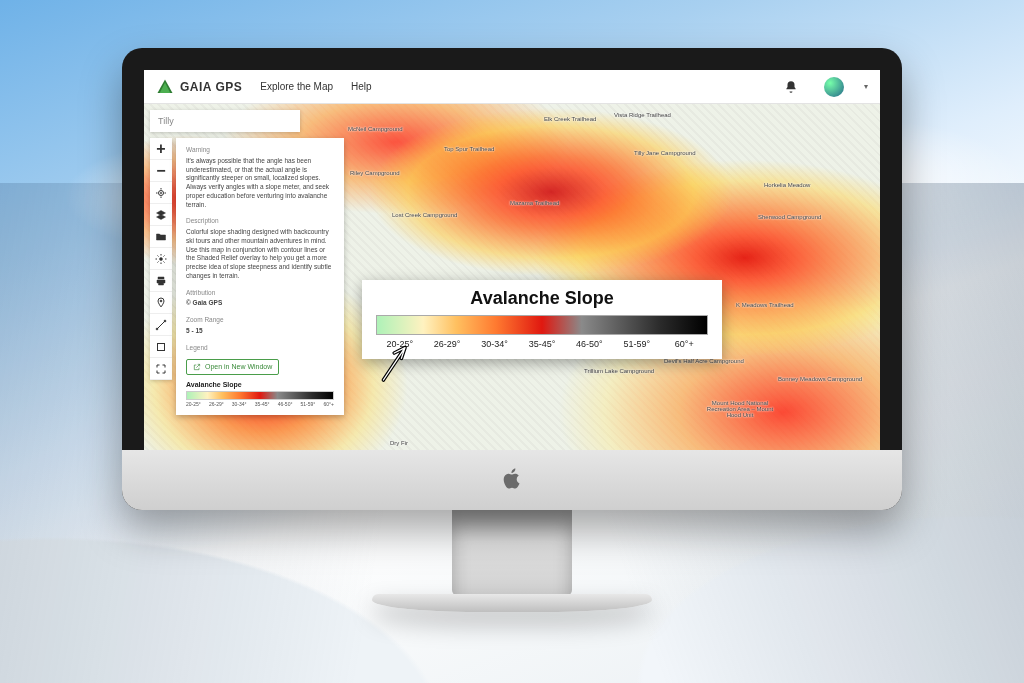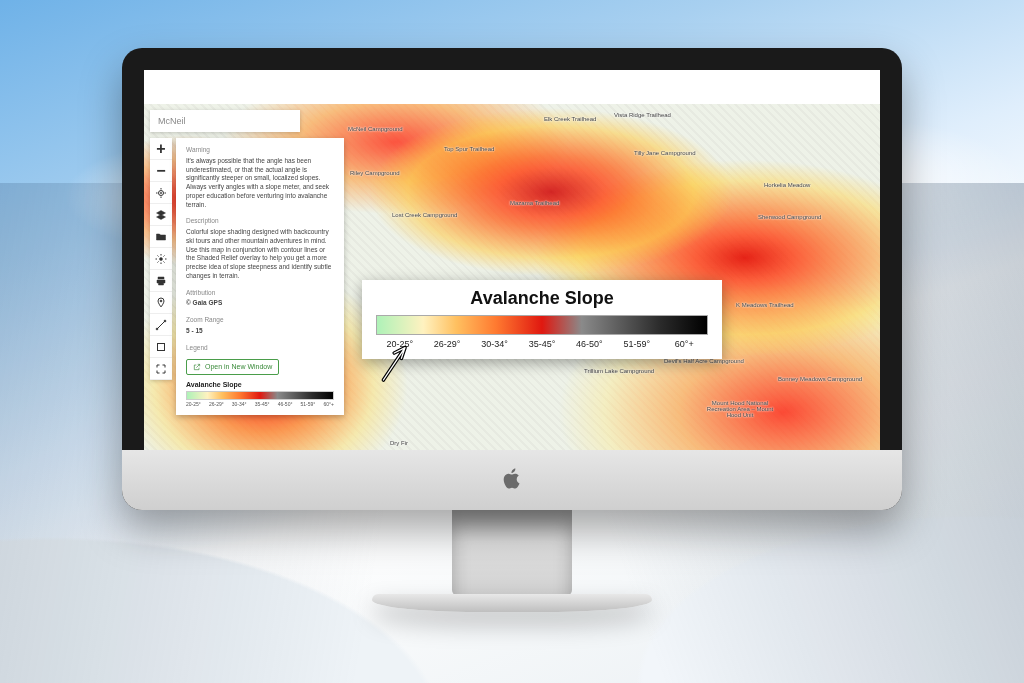--- a/index.html
+++ b/index.html
@@ -170,20 +170,39 @@
 <body>
 
 <div class="bg-clouds"></div>
 <div class="bg-mtn"></div>
 <div class="bg-shade"></div>
 
 <div class="imac">
   <div class="imac-bezel">
     <div class="screen">
 
+      <div class="app-header">
+        <div class="brand">
+          <svg viewBox="0 0 24 24">
+              <polygon points="12,2 22,20 2,20" fill="#2e7d32"></polygon>
+              <polygon points="12,6 19,20 5,20" fill="#4caf50"></polygon>
+            </svg>
+          <span>GAIA GPS</span>
+        </div>
+        <span class="nav-link">Explore the Map</span>
+        <span class="nav-link">Help</span>
+        <div class="spacer"></div>
+        <div class="bell">
+          <svg viewBox="0 0 24 24" width="14" height="14">
+              <path fill="#333" d="M12 2a6 6 0 0 0-6 6v4l-2 3v1h16v-1l-2-3V8a6 6 0 0 0-6-6zm0 20a2.5 2.5 0 0 0 2.5-2.5h-5A2.5 2.5 0 0 0 12 22z"></path>
+            </svg>
+        </div>
+        <div class="avatar"></div>
+        <span class="caret">▾</span>
+      </div>
 
       <div class="map-area">
         <div class="slope-paint"></div>
         <span class="map-label" style="left:400px; top:12px">Elk Creek Trailhead</span>
         <span class="map-label" style="left:470px; top:8px">Vista Ridge Trailhead</span>
         <span class="map-label" style="left:300px; top:42px">Top Spur Trailhead</span>
         <span class="map-label" style="left:490px; top:46px">Tilly Jane Campground</span>
         <span class="map-label" style="left:366px; top:96px">Mazama Trailhead</span>
         <span class="map-label" style="left:248px; top:108px">Lost Creek Campground</span>
         <span class="map-label" style="left:620px; top:78px">Horkelia Meadow</span>
@@ -191,21 +210,21 @@
         <span class="map-label" style="left:206px; top:66px">Riley Campground</span>
         <span class="map-label" style="left:204px; top:22px">McNeil Campground</span>
         <span class="map-label" style="left:592px; top:198px">K Meadows Trailhead</span>
         <span class="map-label" style="left:440px; top:264px">Trillium Lake Campground</span>
         <span class="map-label" style="left:520px; top:254px">Devil's Half Acre Campground</span>
         <span class="map-label" style="left:634px; top:272px">Bonney Meadows Campground</span>
         <span class="map-label" style="left:556px; top:296px; width:80px; white-space:normal; text-align:center">Mount Hood National Recreation Area – Mount Hood Unit</span>
         <span class="map-label" style="left:246px; top:336px">Dry Fir</span>
 
         <div class="search-box">
-          <span>McNeil</span>
+          <span>Tilly</span>
         </div>
 
         <div class="tool-rail">
           <div class="tool-btn">
               <span style="font-weight:700">+</span>
             </div>
           <div class="tool-btn">
               <span style="font-weight:700">−</span>
             </div>
           <div class="tool-btn">

